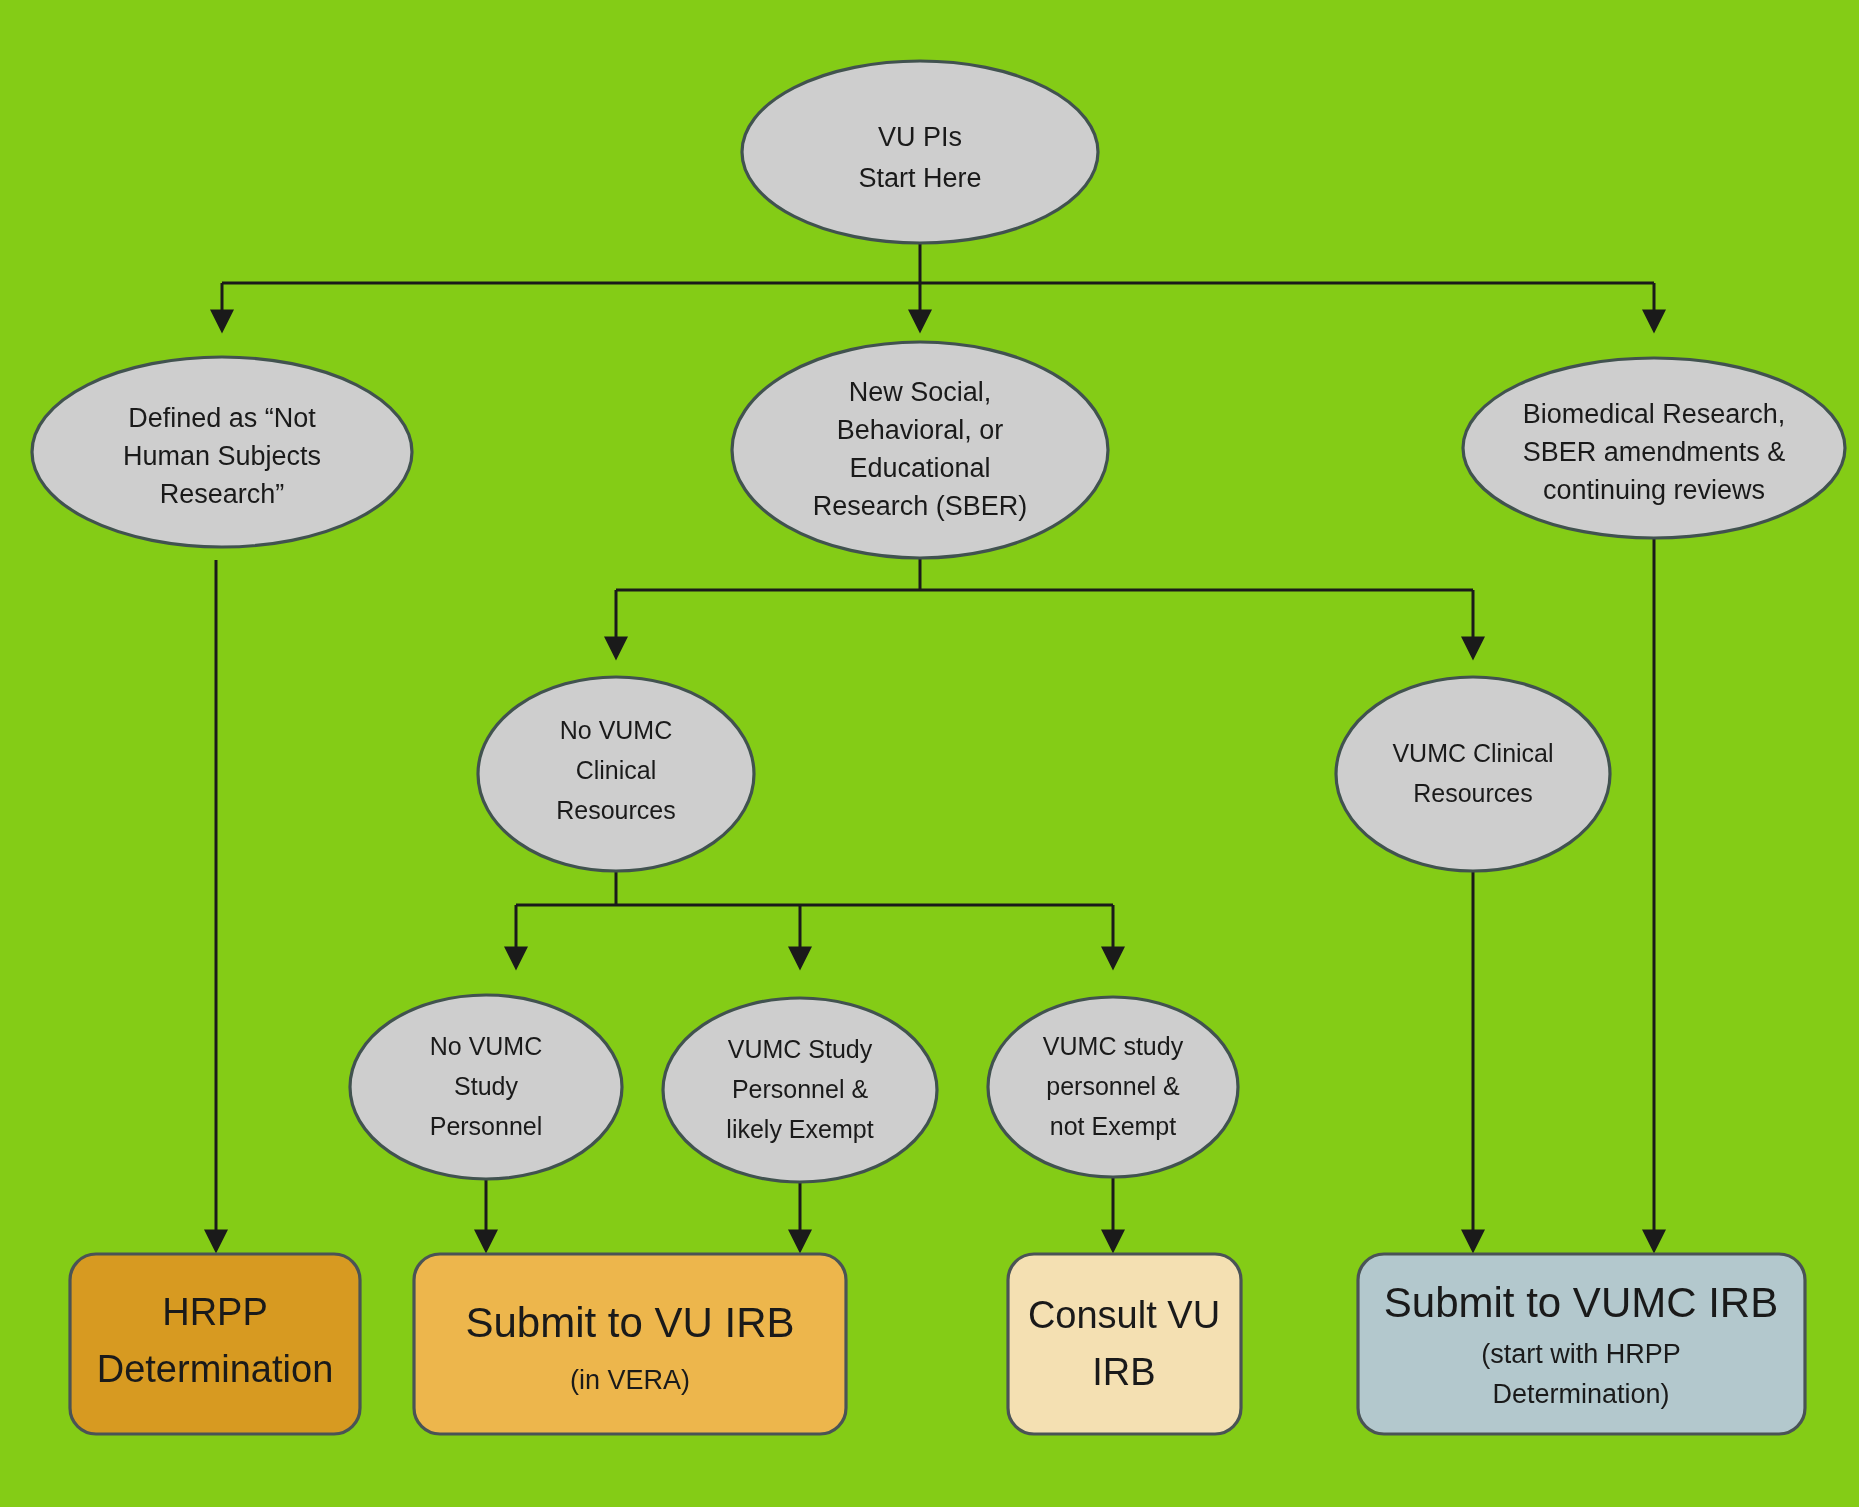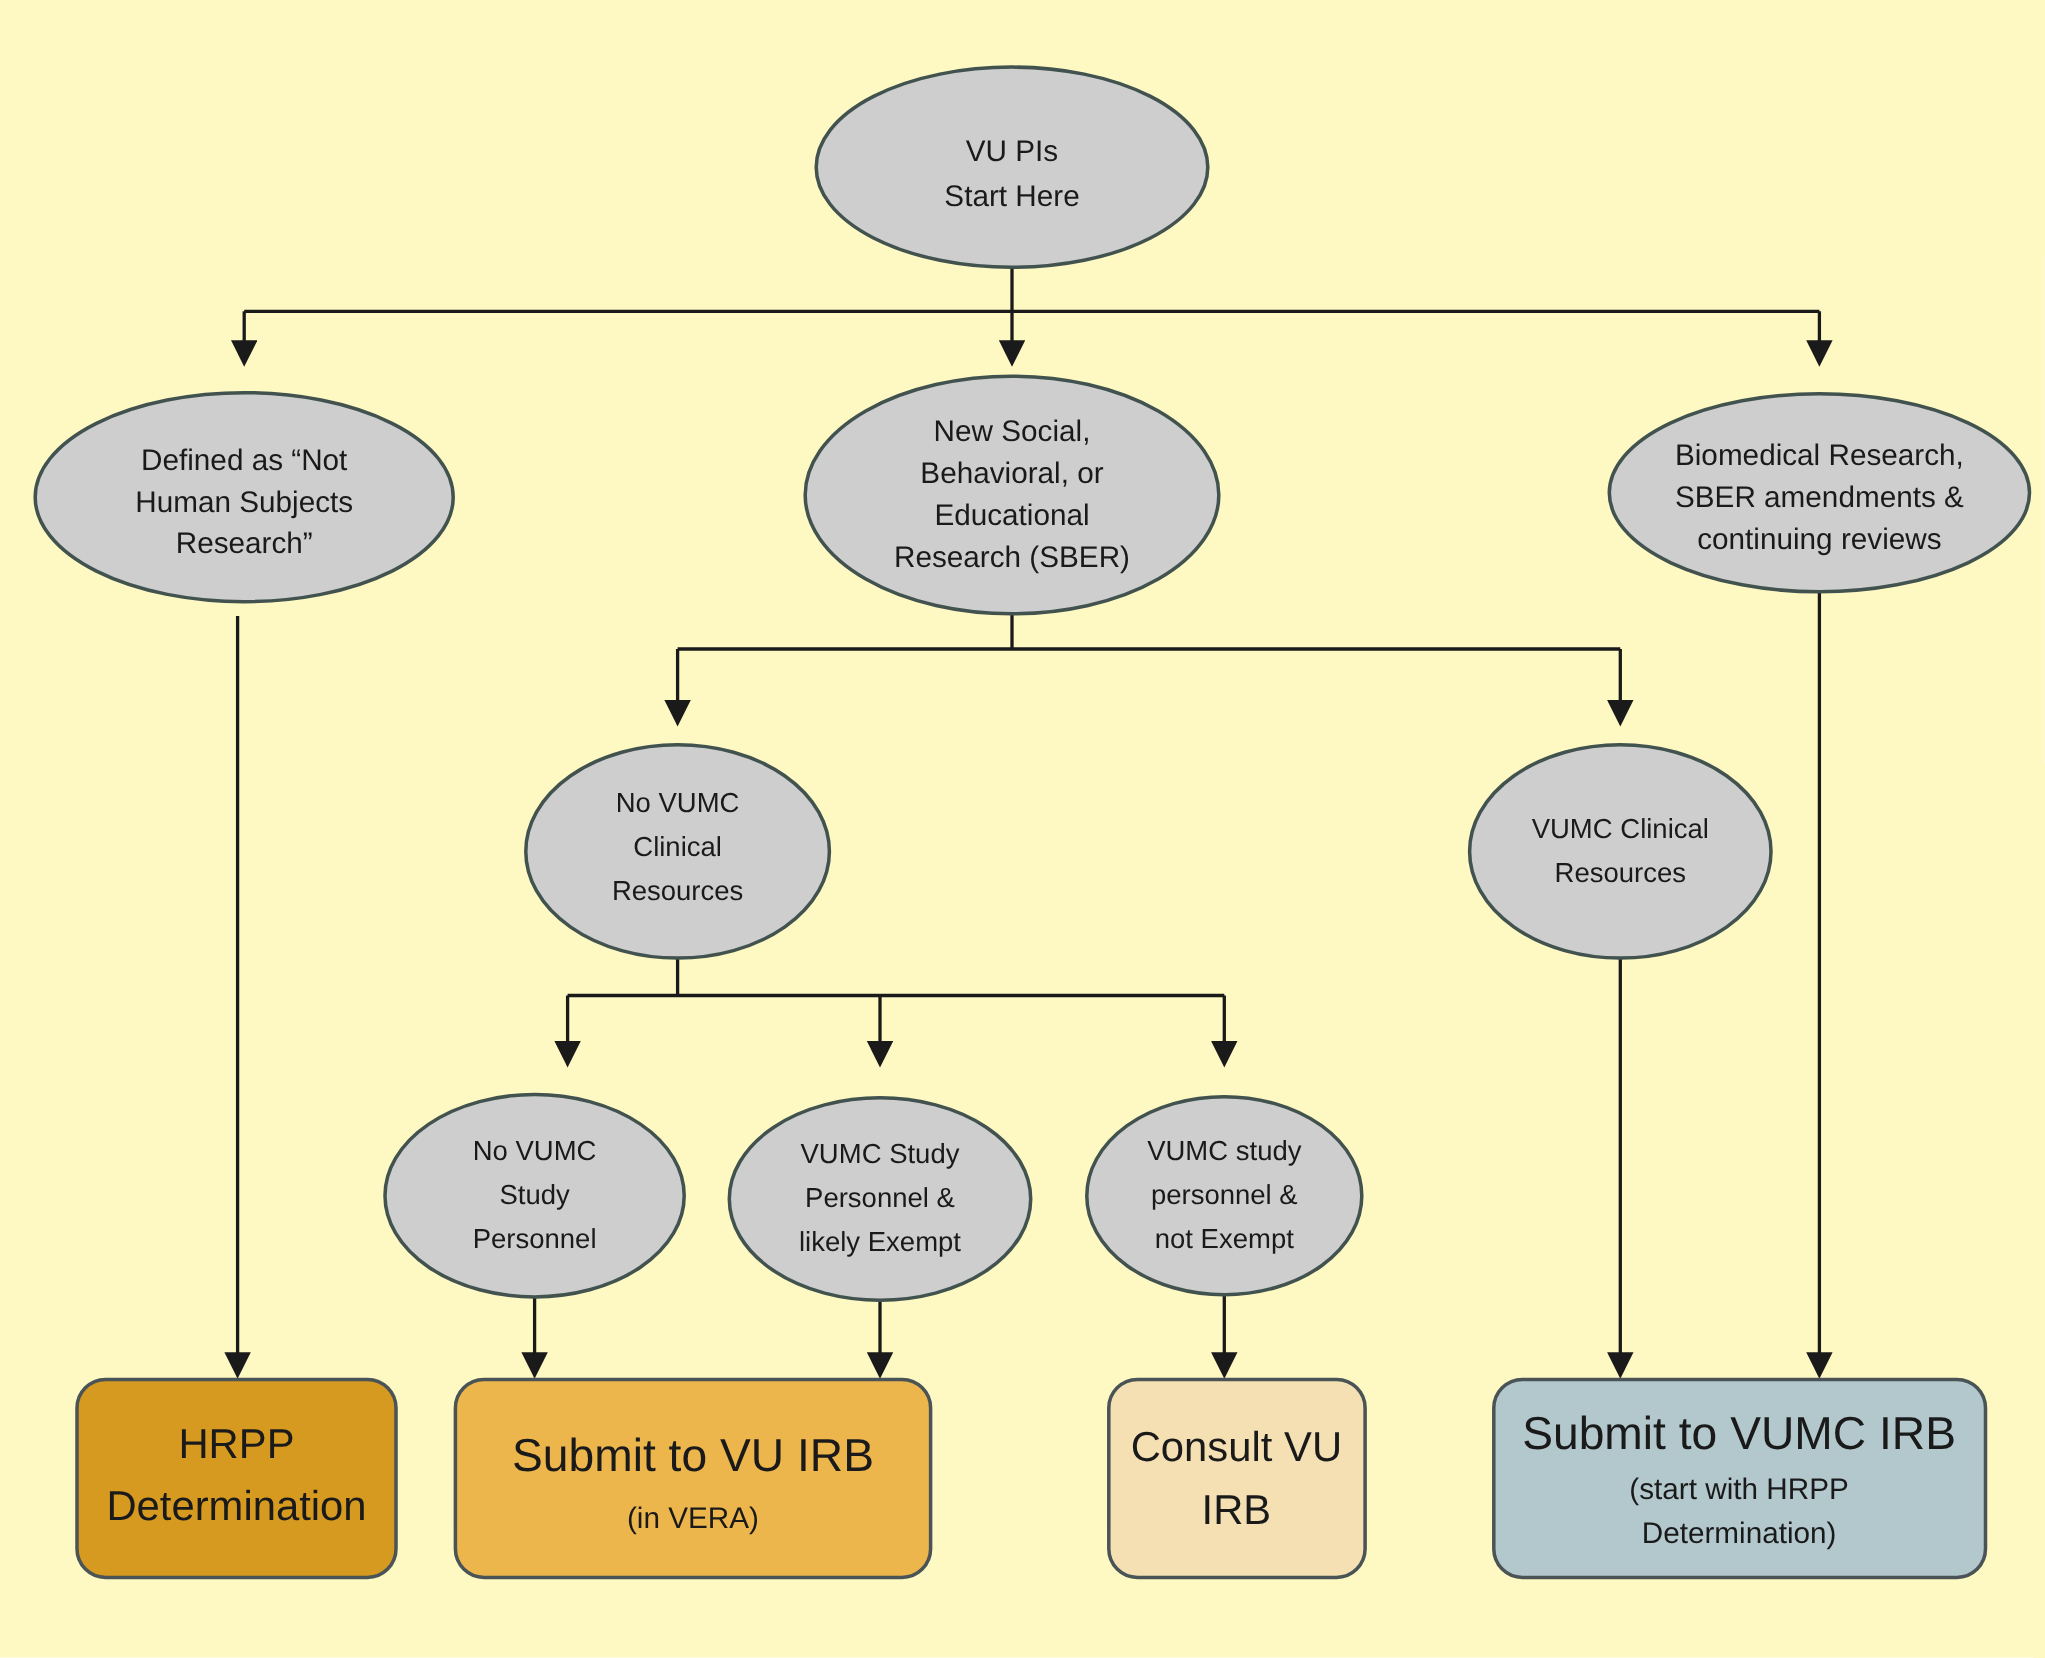--- a/index.html
+++ b/index.html
@@ -7,21 +7,21 @@
     padding: 0;
     background: #ffffff;
   }
   body {
     font-family: "Liberation Sans", sans-serif;
   }
   #flow-wrap {
     position: relative;
     width: 1859px;
     height: 1507px;
-    background: #fef9c3;
+    background: #84cc16;
     overflow: hidden;
   }
   svg#flow-svg {
     position: absolute;
     left: 0;
     top: 0;
     width: 1859px;
     height: 1507px;
   }
   .node-ellipse {

